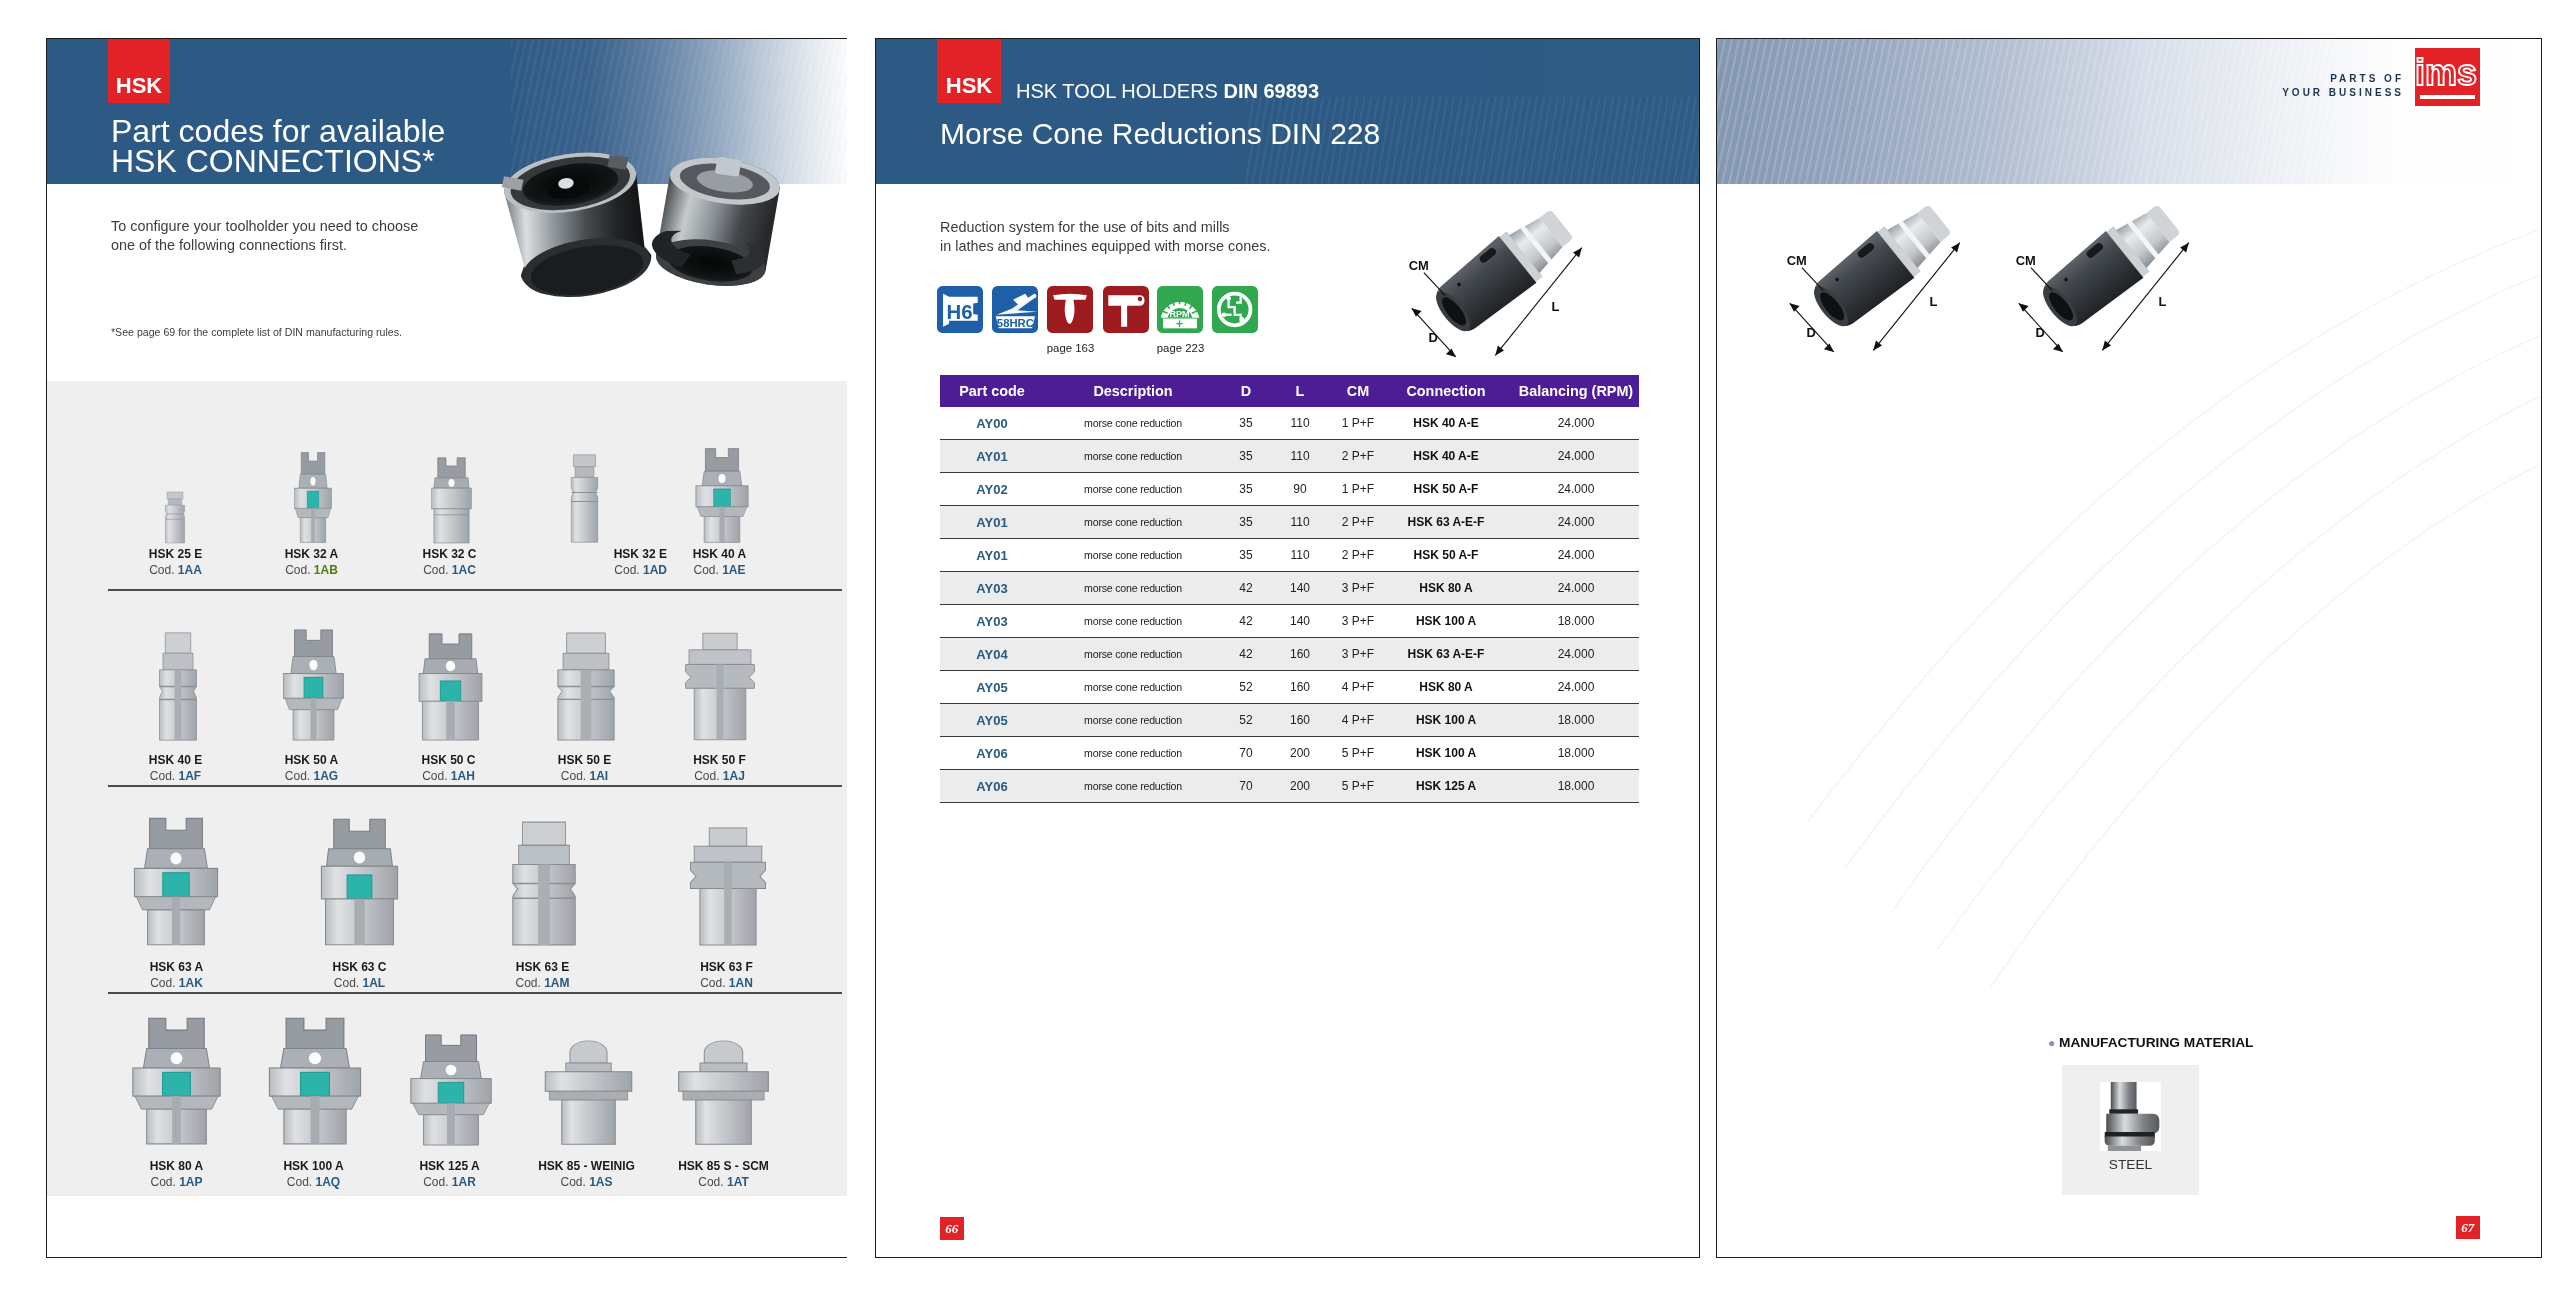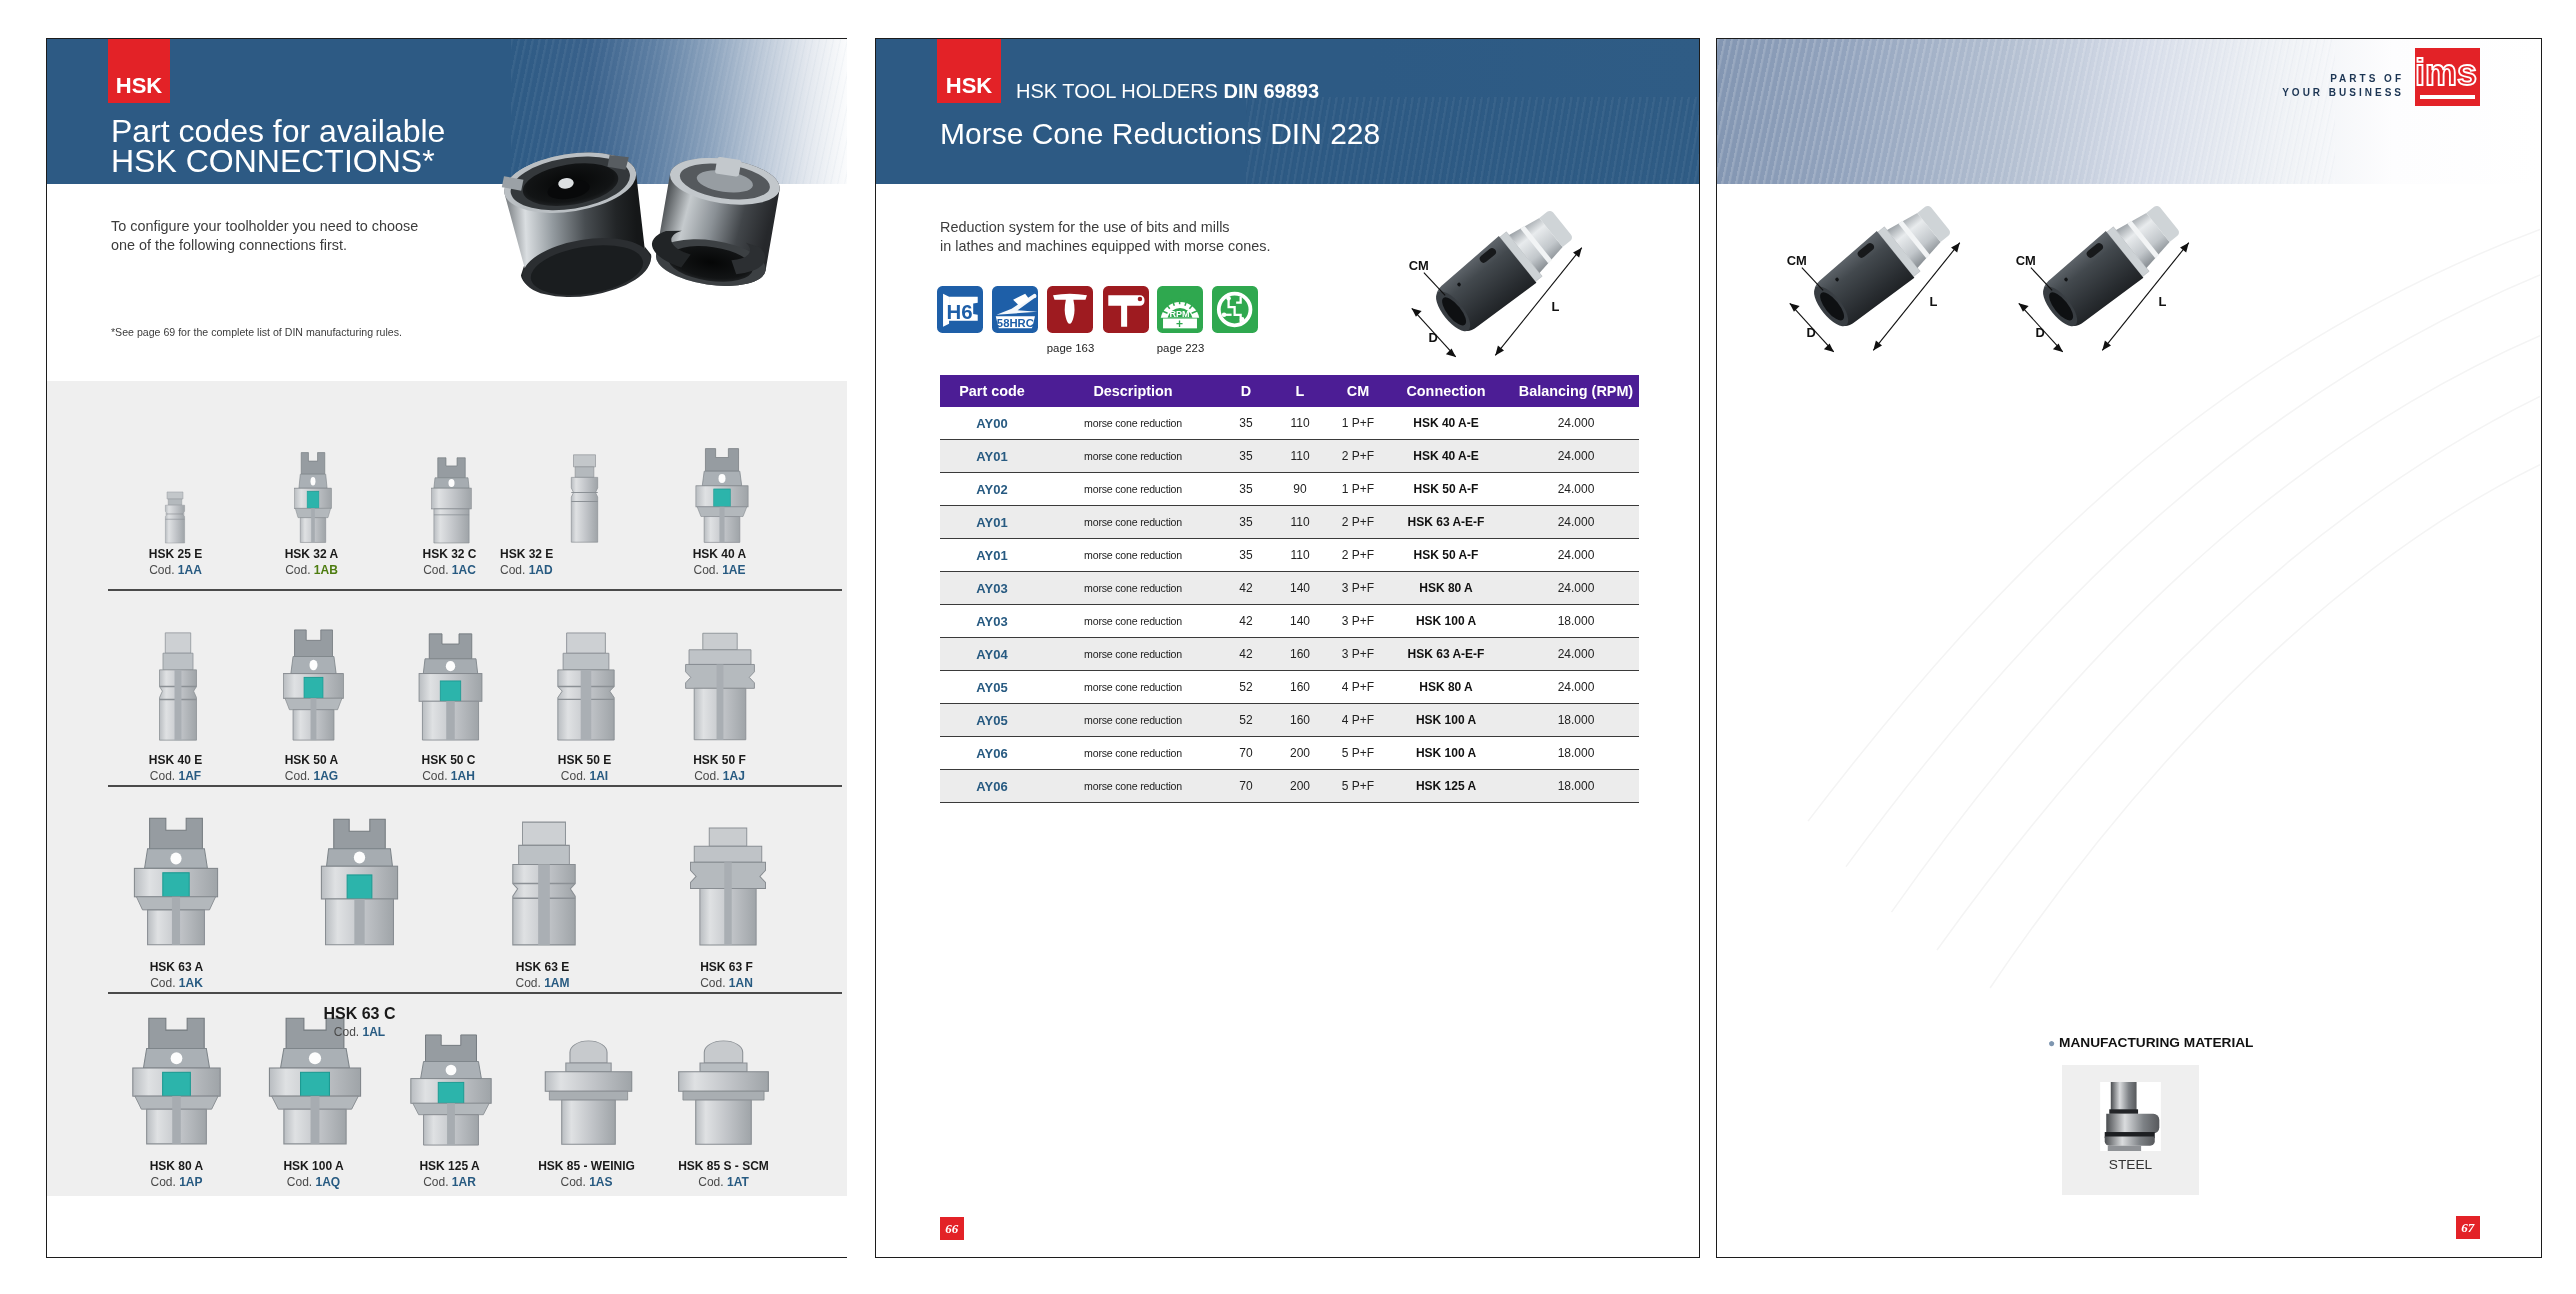--- a/index.html
+++ b/index.html
@@ -218,21 +218,21 @@
         <div style="font-size:12px; color:#4a4a4a; margin-top:2.3px;">Cod. <b style="color:#275a81;">1AA</b></div>
       </div>
       <div class="abs" style="left:181px; top:508px; width:167px; text-align:center;">
         <div style="font-size:12px; font-weight:bold; color:#1a1a1a;">HSK 32 A</div>
         <div style="font-size:12px; color:#4a4a4a; margin-top:2.3px;">Cod. <b style="color:#4d7c0f;">1AB</b></div>
       </div>
       <div class="abs" style="left:319px; top:508px; width:167px; text-align:center;">
         <div style="font-size:12px; font-weight:bold; color:#1a1a1a;">HSK 32 C</div>
         <div style="font-size:12px; color:#4a4a4a; margin-top:2.3px;">Cod. <b style="color:#275a81;">1AC</b></div>
       </div>
-      <div class="abs" style="left:453px; top:508px; width:167px; text-align:left;">
+      <div class="abs" style="left:453px; top:508px; width:167px; text-align:right;">
         <div style="font-size:12px; font-weight:bold; color:#1a1a1a;">HSK 32 E</div>
         <div style="font-size:12px; color:#4a4a4a; margin-top:2.3px;">Cod. <b style="color:#275a81;">1AD</b></div>
       </div>
       <div class="abs" style="left:589px; top:508px; width:167px; text-align:center;">
         <div style="font-size:12px; font-weight:bold; color:#1a1a1a;">HSK 40 A</div>
         <div style="font-size:12px; color:#4a4a4a; margin-top:2.3px;">Cod. <b style="color:#275a81;">1AE</b></div>
       </div>
       <div class="abs" style="left:45px; top:714px; width:167px; text-align:center;">
         <div style="font-size:12px; font-weight:bold; color:#1a1a1a;">HSK 40 E</div>
         <div style="font-size:12px; color:#4a4a4a; margin-top:2.3px;">Cod. <b style="color:#275a81;">1AF</b></div>
@@ -251,21 +251,21 @@
       </div>
       <div class="abs" style="left:589px; top:714px; width:167px; text-align:center;">
         <div style="font-size:12px; font-weight:bold; color:#1a1a1a;">HSK 50 F</div>
         <div style="font-size:12px; color:#4a4a4a; margin-top:2.3px;">Cod. <b style="color:#275a81;">1AJ</b></div>
       </div>
       <div class="abs" style="left:46px; top:921px; width:167px; text-align:center;">
         <div style="font-size:12px; font-weight:bold; color:#1a1a1a;">HSK 63 A</div>
         <div style="font-size:12px; color:#4a4a4a; margin-top:2.3px;">Cod. <b style="color:#275a81;">1AK</b></div>
       </div>
       <div class="abs" style="left:229px; top:921px; width:167px; text-align:center;">
-        <div style="font-size:16px; font-weight:bold; color:#1a1a1a;margin-top:45px;">HSK 63 C</div>
+        <div style="font-size:12px; font-weight:bold; color:#1a1a1a;">HSK 63 C</div>
         <div style="font-size:12px; color:#4a4a4a; margin-top:2.3px;">Cod. <b style="color:#275a81;">1AL</b></div>
       </div>
       <div class="abs" style="left:412px; top:921px; width:167px; text-align:center;">
         <div style="font-size:12px; font-weight:bold; color:#1a1a1a;">HSK 63 E</div>
         <div style="font-size:12px; color:#4a4a4a; margin-top:2.3px;">Cod. <b style="color:#275a81;">1AM</b></div>
       </div>
       <div class="abs" style="left:596px; top:921px; width:167px; text-align:center;">
         <div style="font-size:12px; font-weight:bold; color:#1a1a1a;">HSK 63 F</div>
         <div style="font-size:12px; color:#4a4a4a; margin-top:2.3px;">Cod. <b style="color:#275a81;">1AN</b></div>
       </div>

